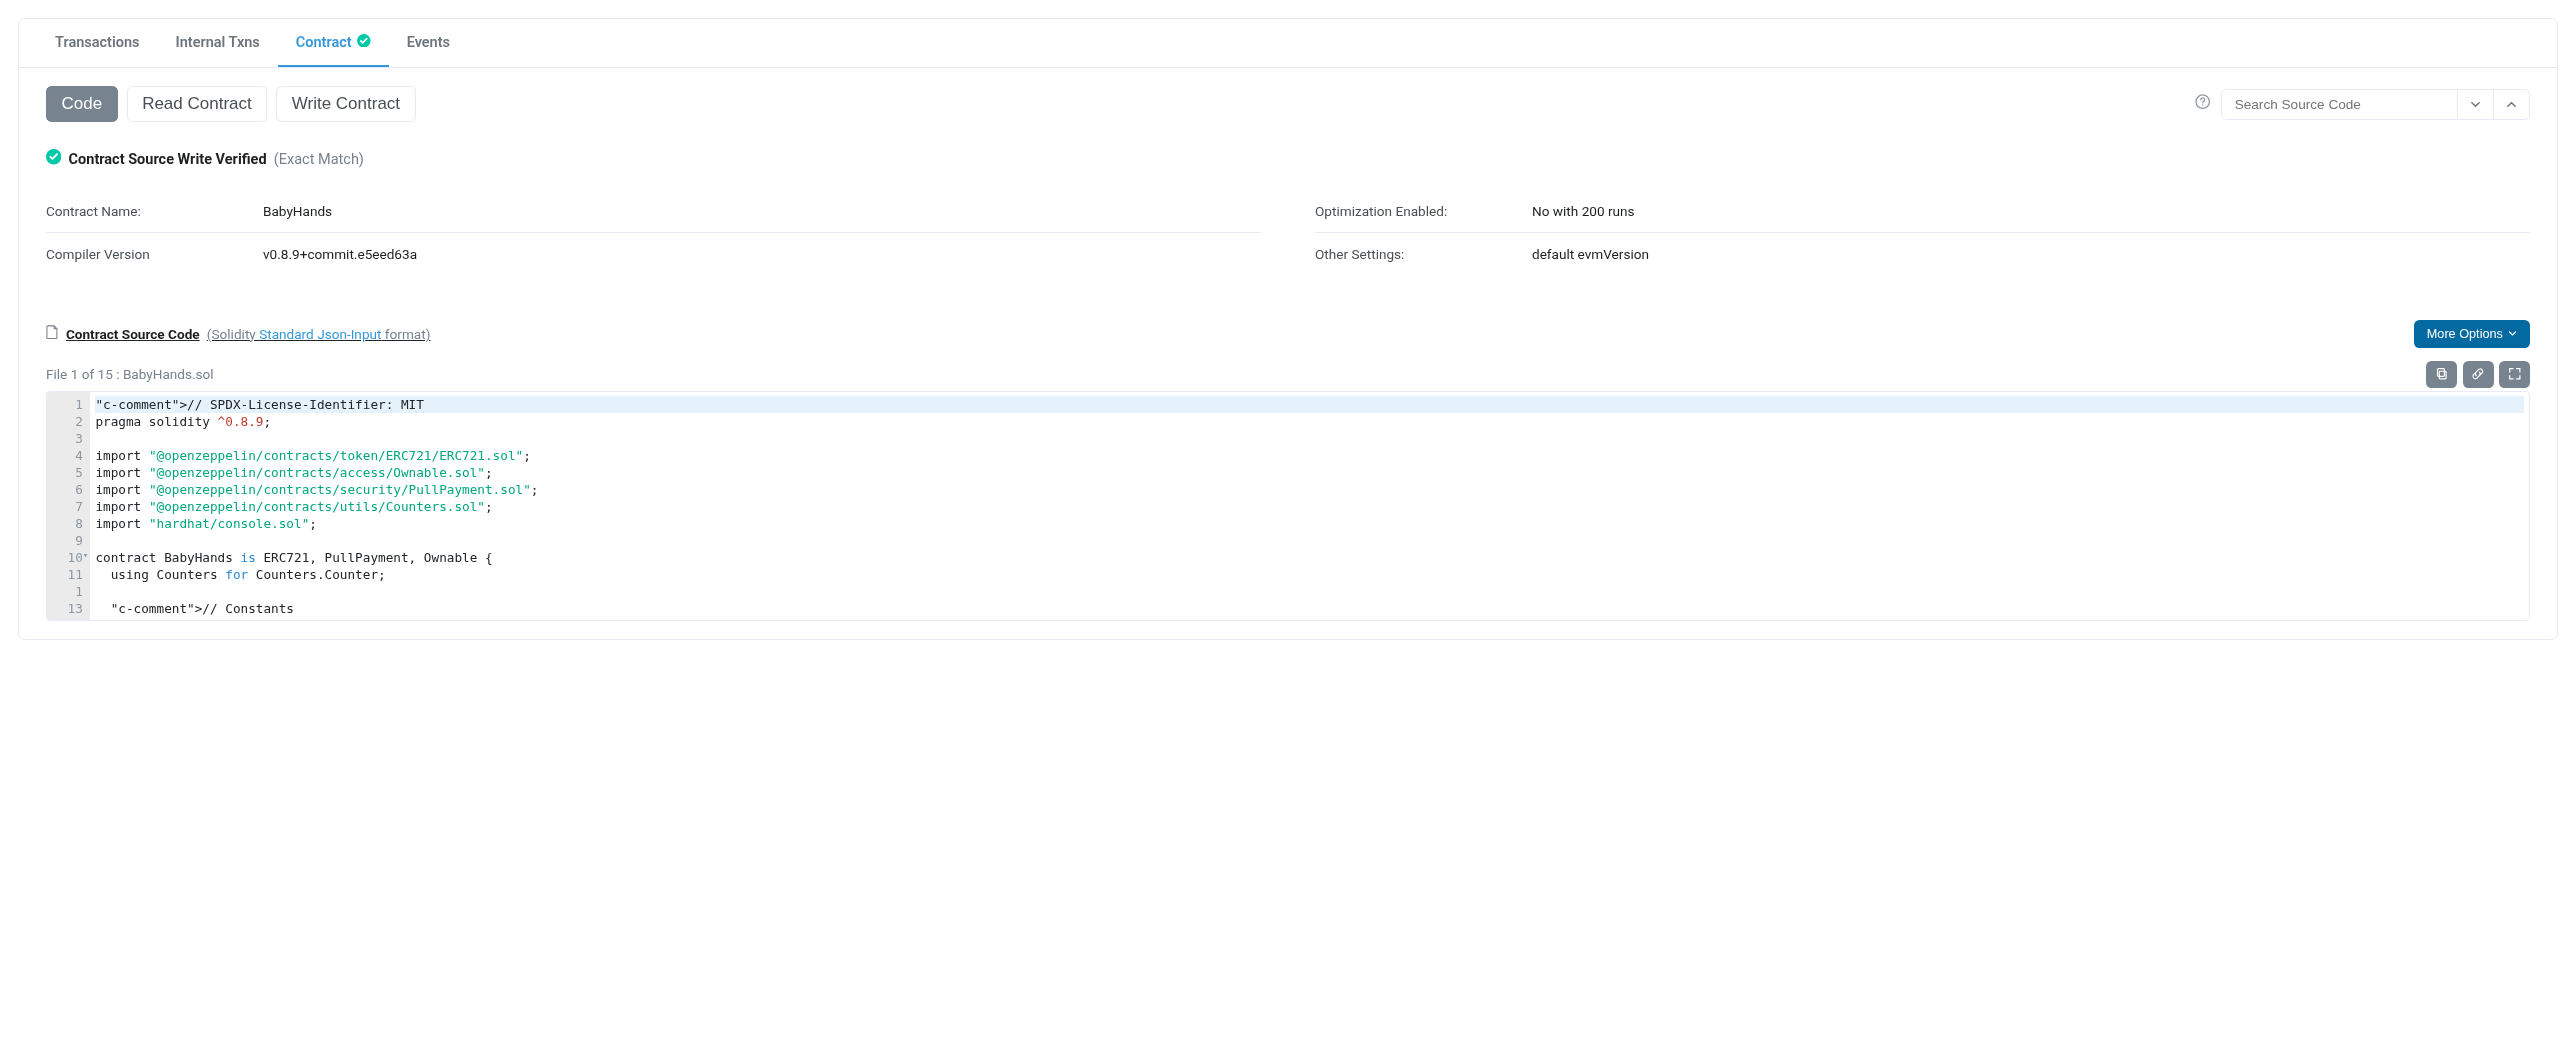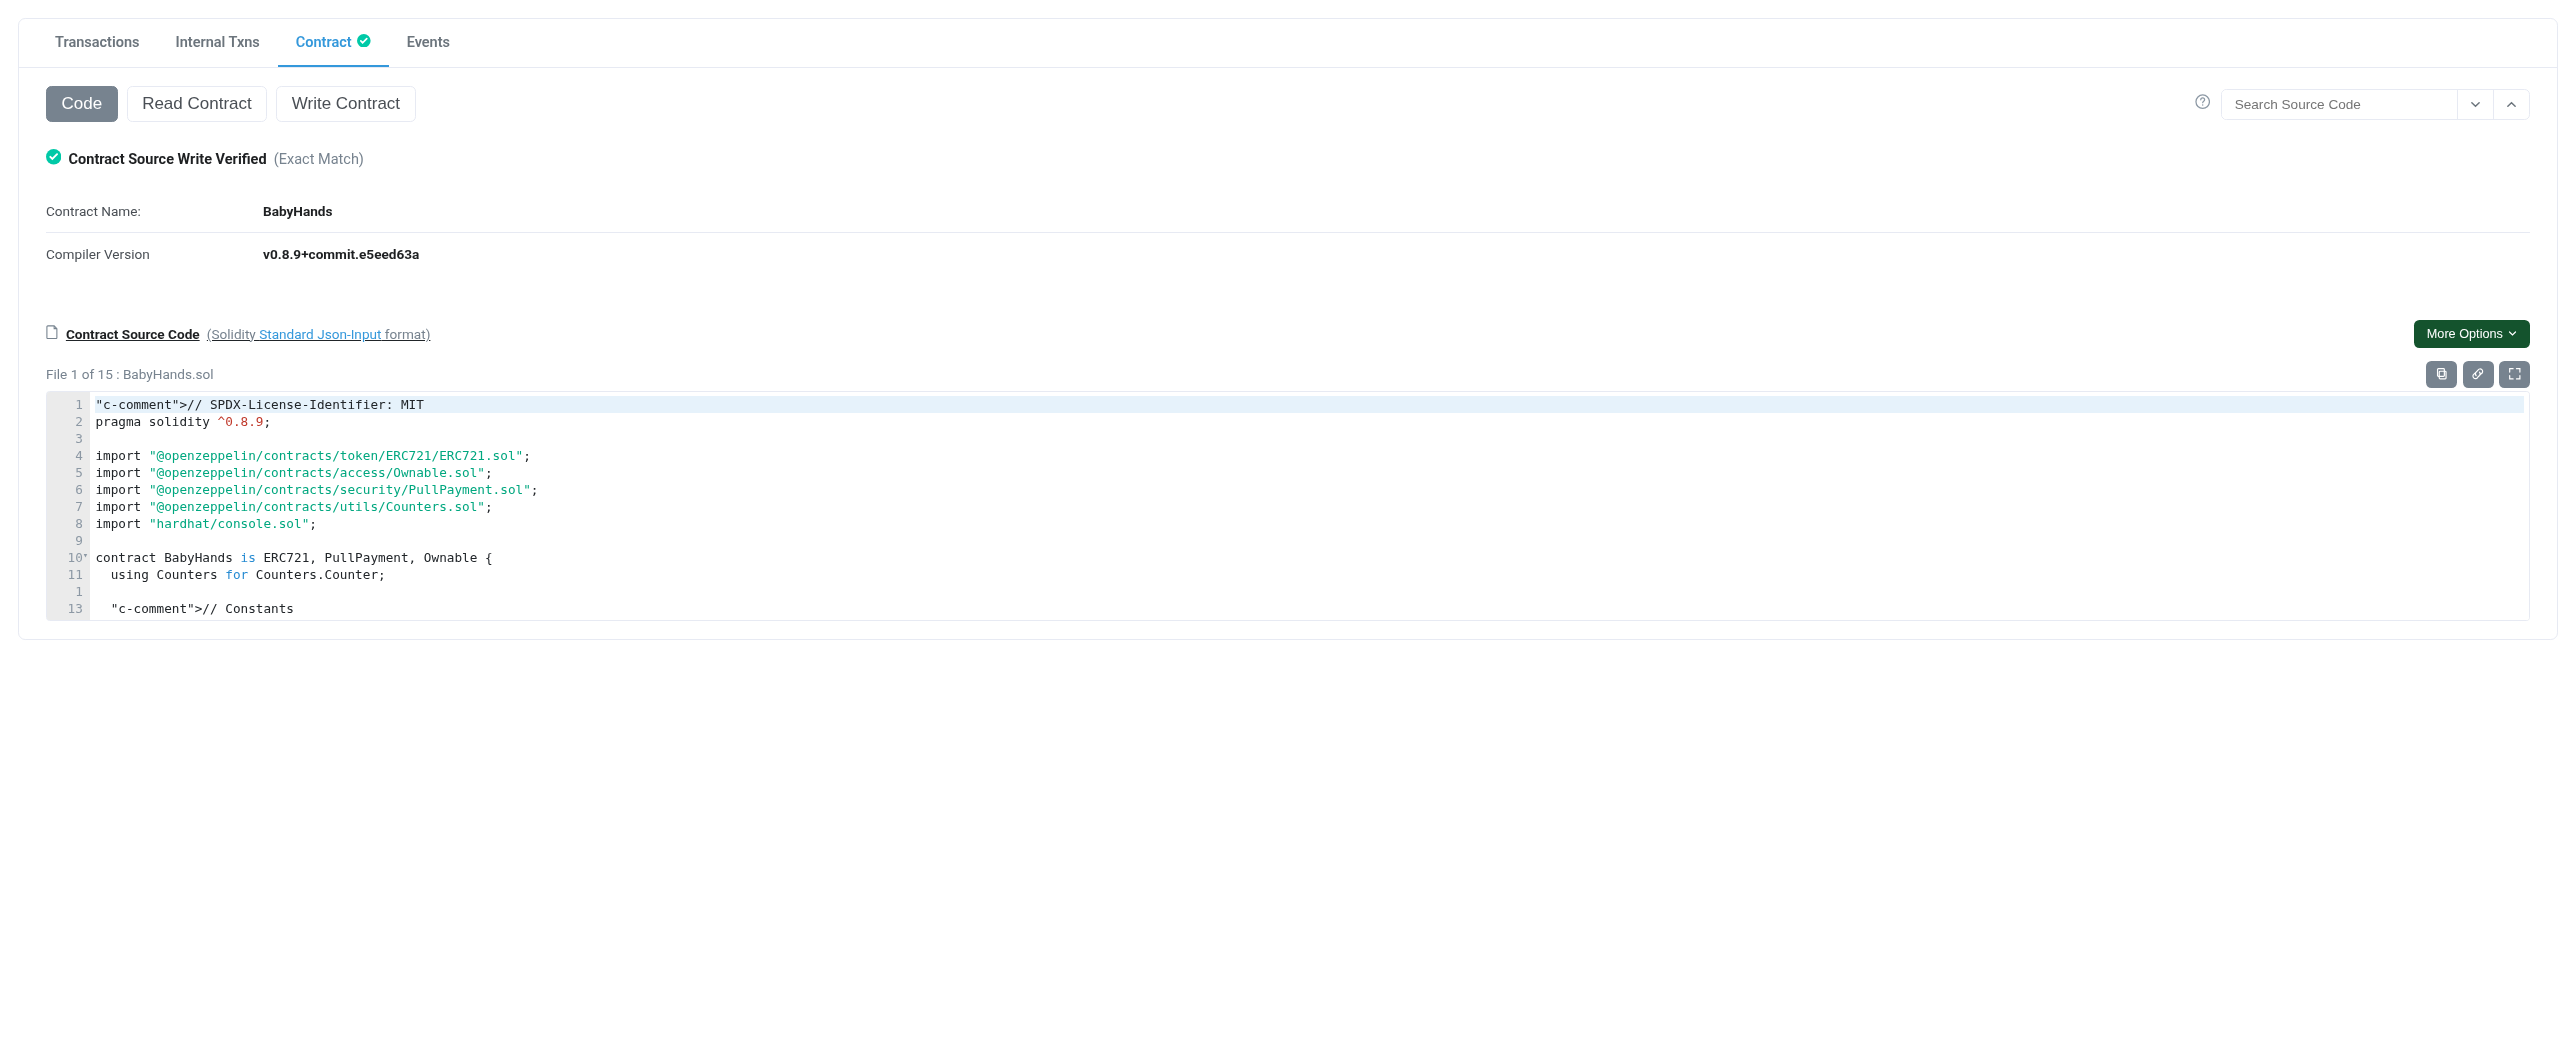--- a/index.html
+++ b/index.html
@@ -22,28 +22,28 @@
   .verified-row { display: flex; align-items: center; gap: 7.2px; margin-bottom: 22px; font-size: 14.5px; }
   .verified-row .check { color: #00c9a7; font-size: 15.4px; }
   .verified-row .title { font-weight: 700; color: #1e2022; }
   .verified-row .sub { color: #77838f; }
   .info-grid { display: flex; gap: 54px; margin-bottom: 45px; }
   .info-col { flex: 1; }
   .info-row { display: flex; padding: 12.7px 0; border-bottom: 0.9px solid #e7eaf3; font-size: 13.6px; }
   .info-row:last-child { border-bottom: none; }
   .info-label { width: 217px; color: #4a4f55; }
   .info-value { color: #1e2022; }
-  .info-value .bold { font-weight: 700; }
+  .info-value .bold { font-weight: 400; }
   .source-head { display: flex; justify-content: space-between; align-items: center; margin-bottom: 12.7px; }
   .source-head-left { display: flex; align-items: center; gap: 7.2px; font-size: 13.6px; text-decoration: underline; }
   .file-icon { color: #77838f; }
   .source-head-left .title2 { font-weight: 700; color: #1e2022; }
   .source-head-left .gray { color: #77838f; }
   .source-head-left .link { color: #3498db; cursor: pointer; }
-  .more-btn { background: #14532d; color: #fff; border: none; padding: 7.2px 12.7px; border-radius: 5.4px; cursor: pointer; font-size: 12.7px; display: flex; align-items: center; gap: 5.4px; }
+  .more-btn { background: #0369a1; color: #fff; border: none; padding: 7.2px 12.7px; border-radius: 5.4px; cursor: pointer; font-size: 12.7px; display: flex; align-items: center; gap: 5.4px; }
   .file-row { display: flex; justify-content: space-between; align-items: center; margin-bottom: 3.6px; }
   .file-label { color: #77838f; font-size: 13.6px; }
   .icon-btns { display: flex; gap: 5.4px; }
   .icon-btn { background: #77838f; color: #fff; width: 31px; height: 27px; border-radius: 5.4px; display: flex; align-items: center; justify-content: center; cursor: pointer; }
   .icon-btn svg { width: 13.6px; height: 13.6px; fill: #fff; }
   .editor { border: 0.9px solid #e7eaf3; border-radius: 3.6px; display: flex; font-family: Menlo, Monaco, Consolas, monospace; font-size: 12.7px; background: #f8f9fa; overflow: hidden; }
   .gutter { background: #ebebeb; color: #8c98a4; text-align: right; padding: 3.6px 7.2px 3.6px 3.6px; user-select: none; width: 43px; font-size: 12.7px; line-height: 1.4; }
   .gutter div { height: 17px; position: relative; }
   .fold { position: absolute; right: -5.4px; font-size: 9px; color: #8c98a4; }
   .code { flex: 1; padding: 3.6px 5.4px; background: #fff; line-height: 1.4; white-space: pre; }
@@ -120,20 +120,34 @@
       <div class="info-col">
         <div class="info-row">
           <div class="info-label">Contract Name:</div>
           <div class="info-value"><span class="bold">BabyHands</span></div>
         </div>
         <div class="info-row">
           <div class="info-label">Compiler Version</div>
           <div class="info-value"><span class="bold">v0.8.9+commit.e5eed63a</span></div>
         </div>
       </div>
+      <div class="info-col">
+        <div class="info-row">
+          <div class="info-label">Optimization Enabled:</div>
+          <div class="info-value">
+            <span class="bold">No</span><span> with </span><span class="bold">200</span><span> runs</span>
+          </div>
+        </div>
+        <div class="info-row">
+          <div class="info-label">Other Settings:</div>
+          <div class="info-value">
+            <span class="bold">default</span><span> evmVersion</span>
+          </div>
+        </div>
+      </div>
     </div>
 
     <div class="source-head">
       <div class="source-head-left">
         <span class="file-icon">
           <svg width="12.7" height="14.5" viewBox="0 0 14 16" fill="none">
               <path d="M2 1h7l3 3v10a1 1 0 0 1-1 1H2a1 1 0 0 1-1-1V2a1 1 0 0 1 1-1z" stroke="#77838f" stroke-width="1.2"></path>
               <path d="M9 1v3h3" stroke="#77838f" stroke-width="1.2"></path>
             </svg>
         </span>

